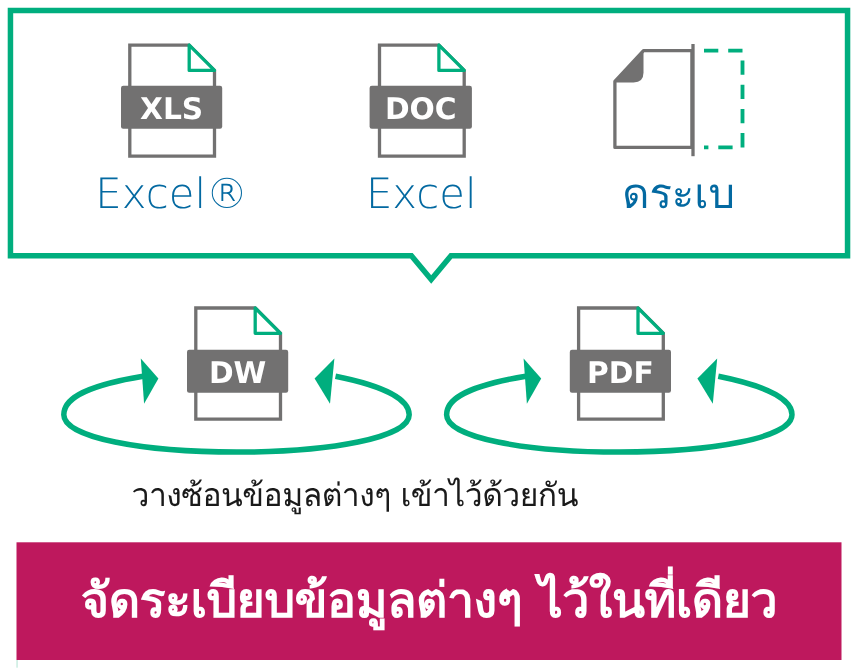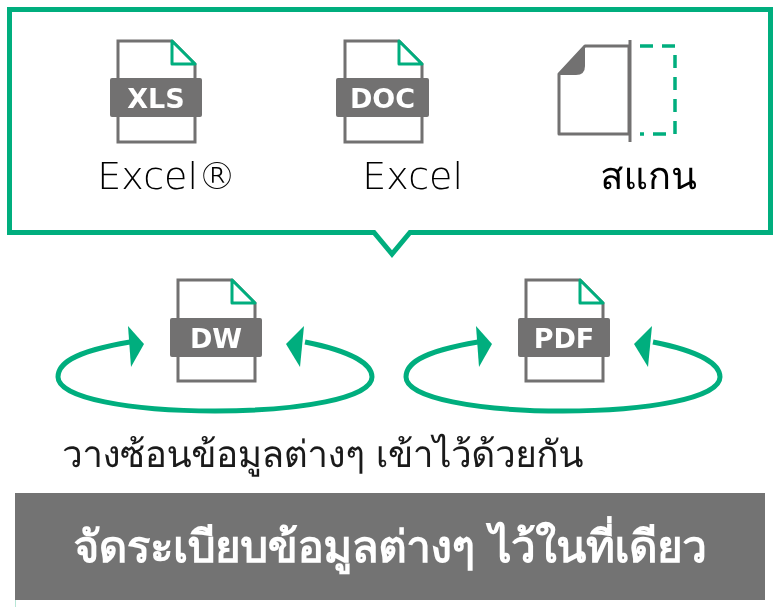--- a/index.html
+++ b/index.html
@@ -1,25 +1,25 @@
 <!DOCTYPE html>
 <html><head>
 <meta charset="utf-8">
 <style>
   html, body { margin:0; padding:0; background:#ffffff; }
   body { width:779px; height:607px; position:relative; overflow:hidden;
          font-family:"DejaVu Sans", "Liberation Sans", sans-serif; }
   svg.canvas { position:absolute; left:0; top:0; }
-  .label { position:absolute; color:#000000; font-size:38px; line-height:1;
-           text-align:right; white-space:nowrap; font-family:"DejaVu Sans", sans-serif; font-weight:300; }
+  .label { position:absolute; color:#0369a1; font-size:38px; line-height:1;
+           text-align:center; white-space:nowrap; font-family:"DejaVu Sans", sans-serif; font-weight:300; }
   .caption { position:absolute; left:0; width:645px; top:436px; text-align:center;
-             font-size:37px; color:#1a1a1a; line-height:1; white-space:nowrap;
+             font-size:29px; color:#1a1a1a; line-height:1; white-space:nowrap;
              font-family:"DejaVu Sans", sans-serif; letter-spacing:-0.5px; }
   .banner { position:absolute; left:15px; top:493px; width:750px; height:107px;
-            background:#737373; display:flex; align-items:center; justify-content:center; }
+            background:#be185d; display:flex; align-items:center; justify-content:center; }
   .banner-text { color:#ffffff; font-size:44px; font-weight:bold; line-height:1;
                  font-family:"DejaVu Sans", sans-serif; white-space:nowrap; letter-spacing:-0.5px; }
   .banner-bottom { position:absolute; left:15px; top:600px; width:1px; height:7px; background:#b7e6d6; }
   .badge-text { font-family:"DejaVu Sans", sans-serif; font-weight:bold; fill:#ffffff; }
 </style>
 </head>
 <body>
 
 <svg class="canvas" width="779" height="607" viewBox="0 0 779 607" xmlns="http://www.w3.org/2000/svg">
 
@@ -66,20 +66,20 @@
   <g>
     <path d="M526 280 H580 L603 303 V381 H526 Z" fill="#fff" stroke="#727171" stroke-width="3"></path>
     <path d="M580 280 V303 H603 Z" fill="#fff" stroke="#00AE7E" stroke-width="3" stroke-linejoin="round"></path>
     <rect x="518" y="318" width="92" height="39" rx="2" fill="#727171"></rect>
     <text class="badge-text" x="564" y="348" font-size="27" text-anchor="middle">PDF</text>
   </g>
 </svg>
 
 <div class="label" style="left:76px; top:157px; width:160px;">Excel®</div>
 <div class="label" style="left:303px; top:157px; width:160px;">Excel</div>
-<div class="label" style="left:537px; top:157px; width:160px;">สแกน</div>
+<div class="label" style="left:537px; top:157px; width:160px;">ดระเบ</div>
 
 <div class="caption">วางซ้อนข้อมูลต่างๆ เข้าไว้ด้วยกัน</div>
 
 <div class="banner">
   <span class="banner-text">จัดระเบียบข้อมูลต่างๆ ไว้ในที่เดียว</span>
 </div>
 <div class="banner-bottom"></div>
 
 </body></html>

